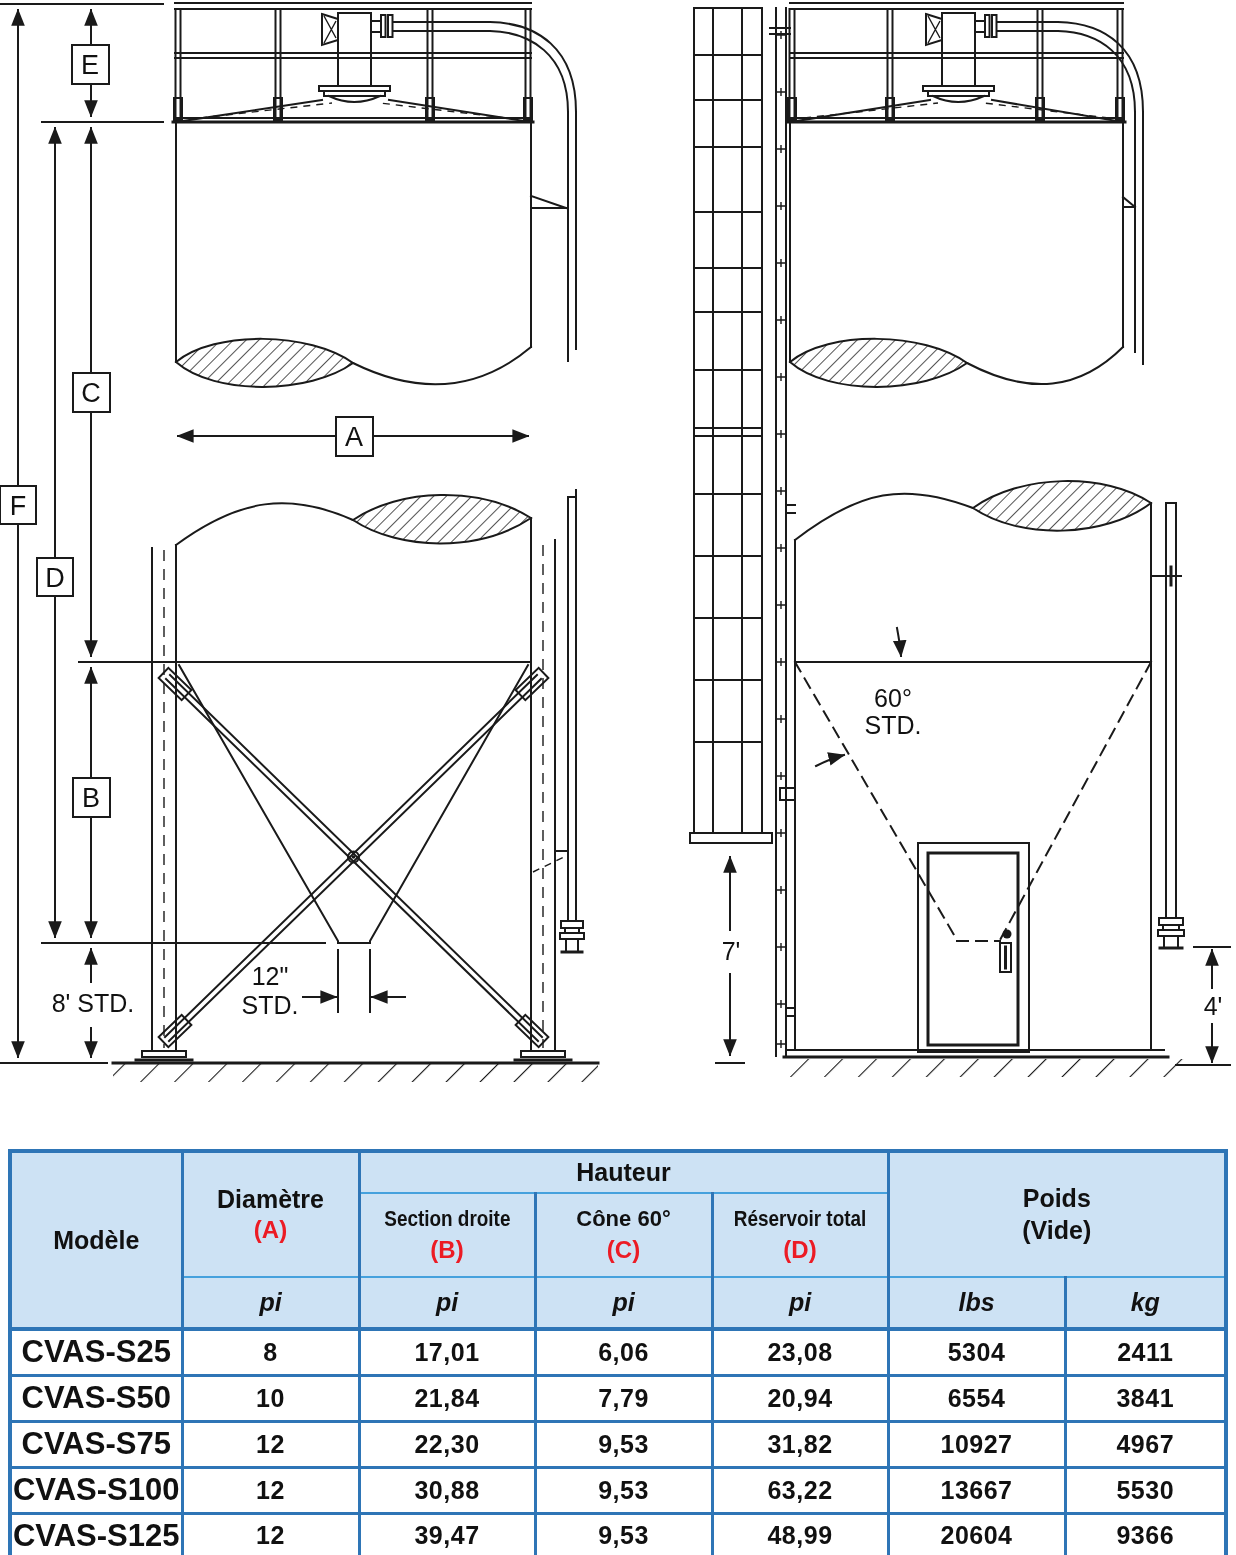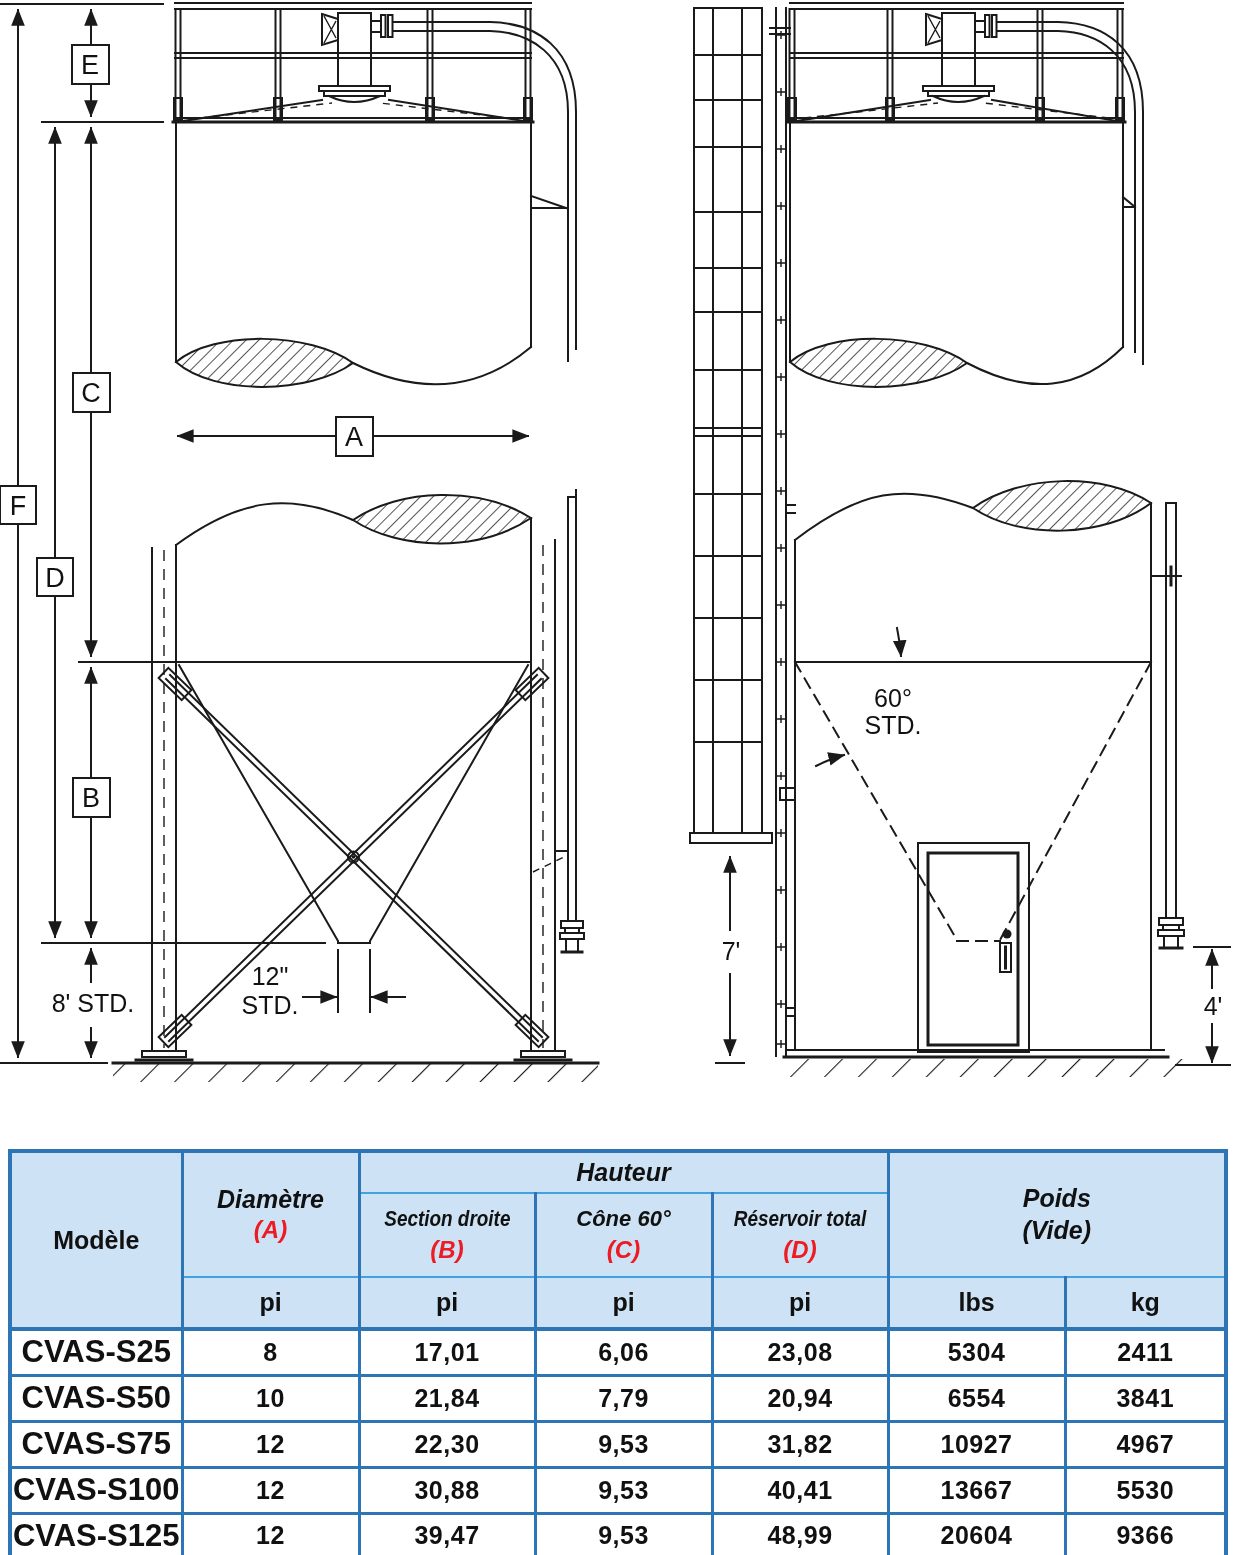--- a/index.html
+++ b/index.html
@@ -14,24 +14,24 @@
                vertical-align:middle; font-weight:bold; color:#111; }
   .hdr  { background:#cde2f4; }
   .cell-model-h { text-align:left; padding-left:13px; font-size:25px; }
   .h-big { font-size:25px; line-height:1.25; }
   .h-sub { font-size:22px; line-height:1.3; }
   .cond85 { display:inline-block; transform:scaleX(0.86); transform-origin:center; white-space:nowrap; }
   .ref   { color:#ec1b24; font-size:24px; }
   .unit  { font-size:25px; }
   td.model { color:#2e75b6; text-align:left; padding-left:13px; font-size:31px; }
   td.num   { font-size:25px; letter-spacing:0.5px; }
-  tr.h1 { height:42px; } tr.h2 { height:84px; } tr.h3 { height:52px; }
+  tr.h1 { height:42px; } tr.h2 { height:84px; } tr.h3 { height:52px;font-style:italic; }
   tr.dr { height:46px; }
   
-  .bb-thin { border-bottom:2px solid #45a1dd !important;font-style:italic; }
+  .bb-thin { border-bottom:2px solid #45a1dd !important; }
   .bt-thin { border-top:2px solid #45a1dd !important; }
   .bb-main { border-bottom:4px solid #2e75b6 !important; }
 </style>
 </head>
 <body>
 
 <div class="page">
 
 <svg width="1236" height="1095" viewBox="0 0 1236 1095" xmlns="http://www.w3.org/2000/svg">
   <defs>
@@ -370,21 +370,21 @@
       <td class="num">9,53</td>
       <td class="num">31,82</td>
       <td class="num">10927</td>
       <td class="num">4967</td>
     </tr>
     <tr class="dr">
       <td class="model">CVAS-S100</td>
       <td class="num">12</td>
       <td class="num">30,88</td>
       <td class="num">9,53</td>
-      <td class="num">40,41</td>
+      <td class="num">63,22</td>
       <td class="num">13667</td>
       <td class="num">5530</td>
     </tr>
     <tr class="dr">
       <td class="model">CVAS-S125</td>
       <td class="num">12</td>
       <td class="num">39,47</td>
       <td class="num">9,53</td>
       <td class="num">48,99</td>
       <td class="num">20604</td>

